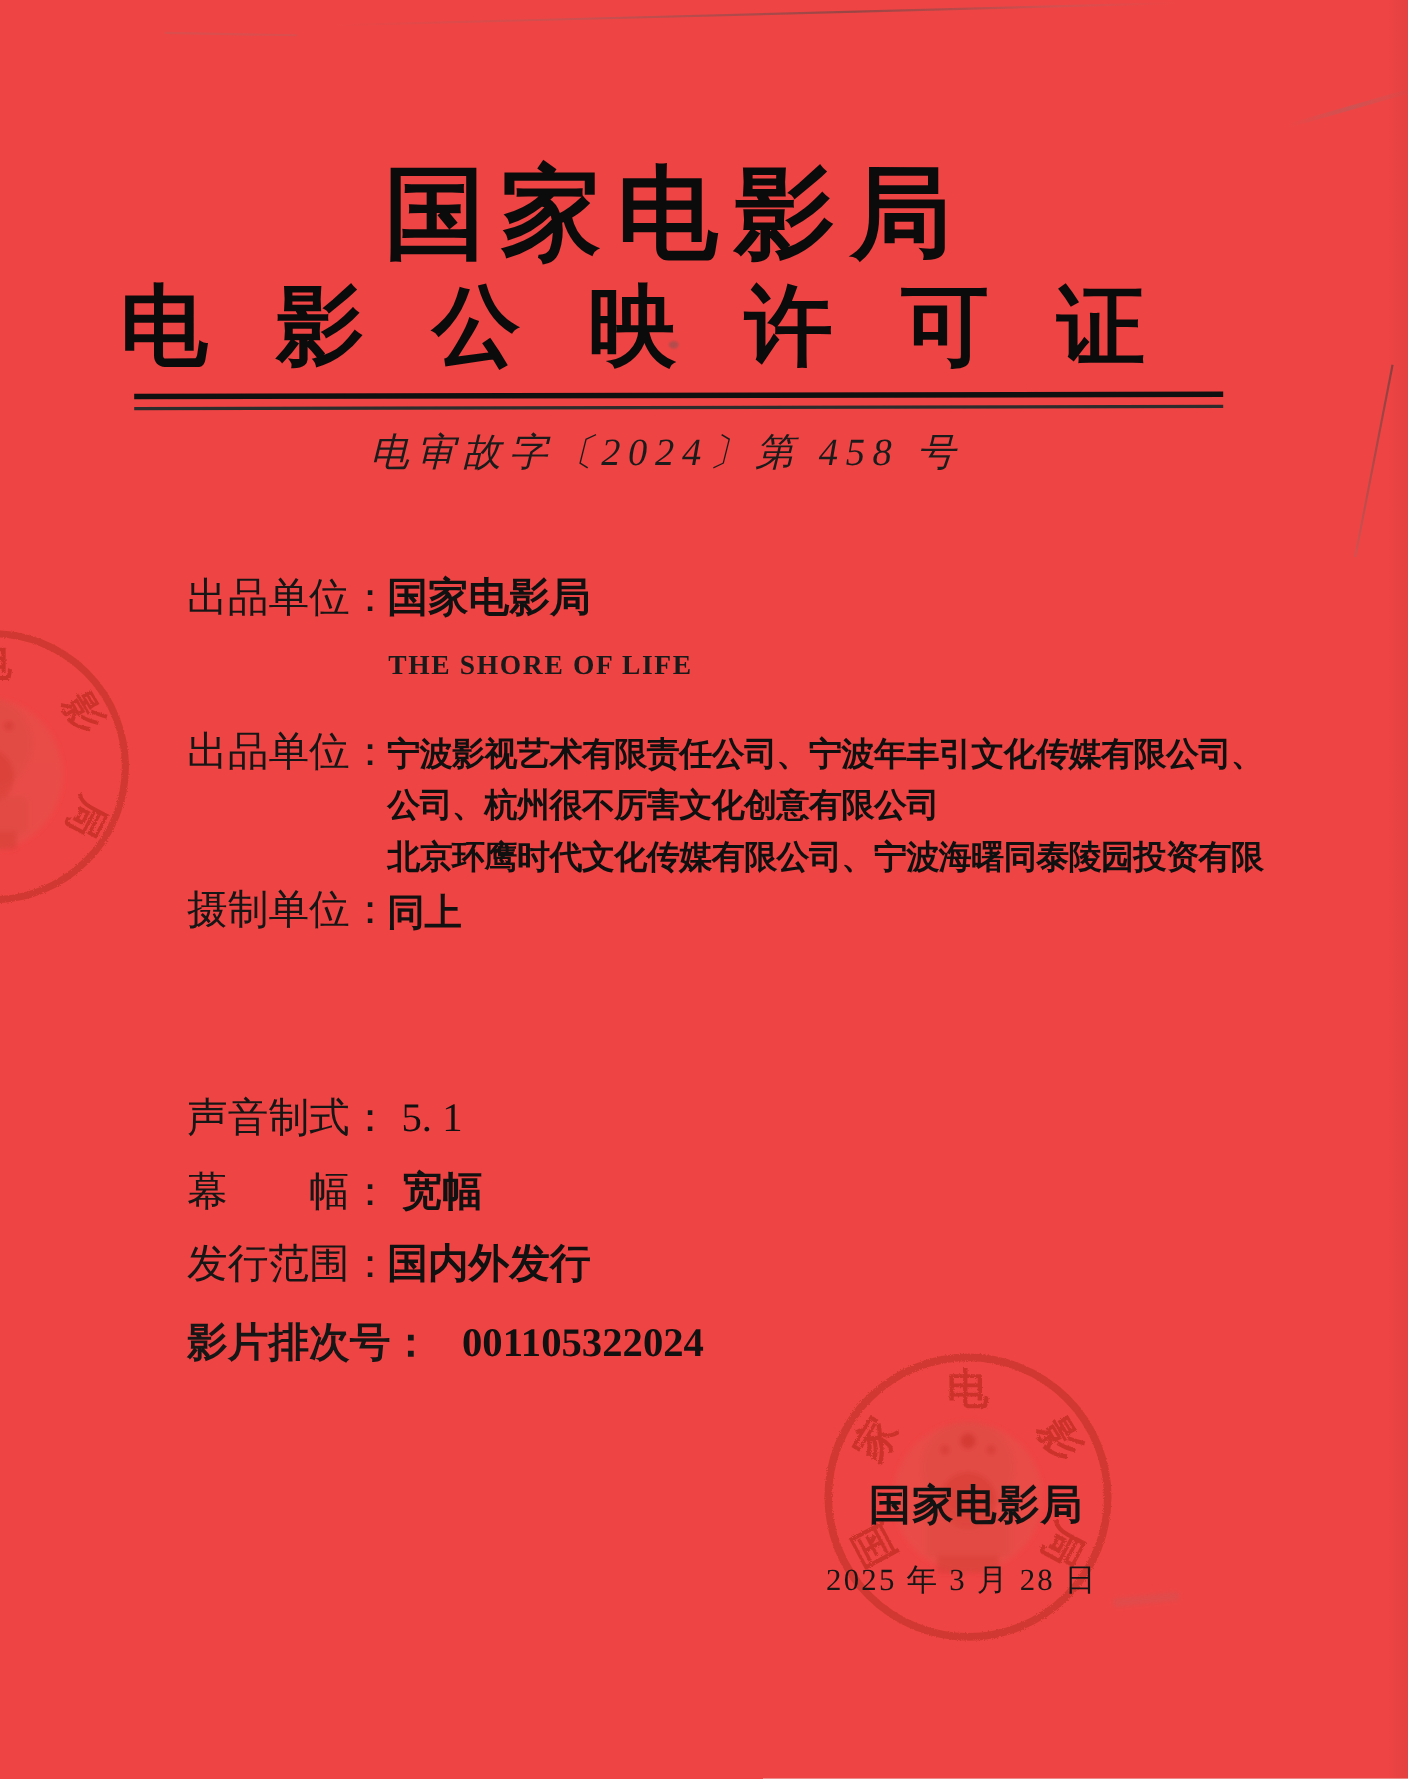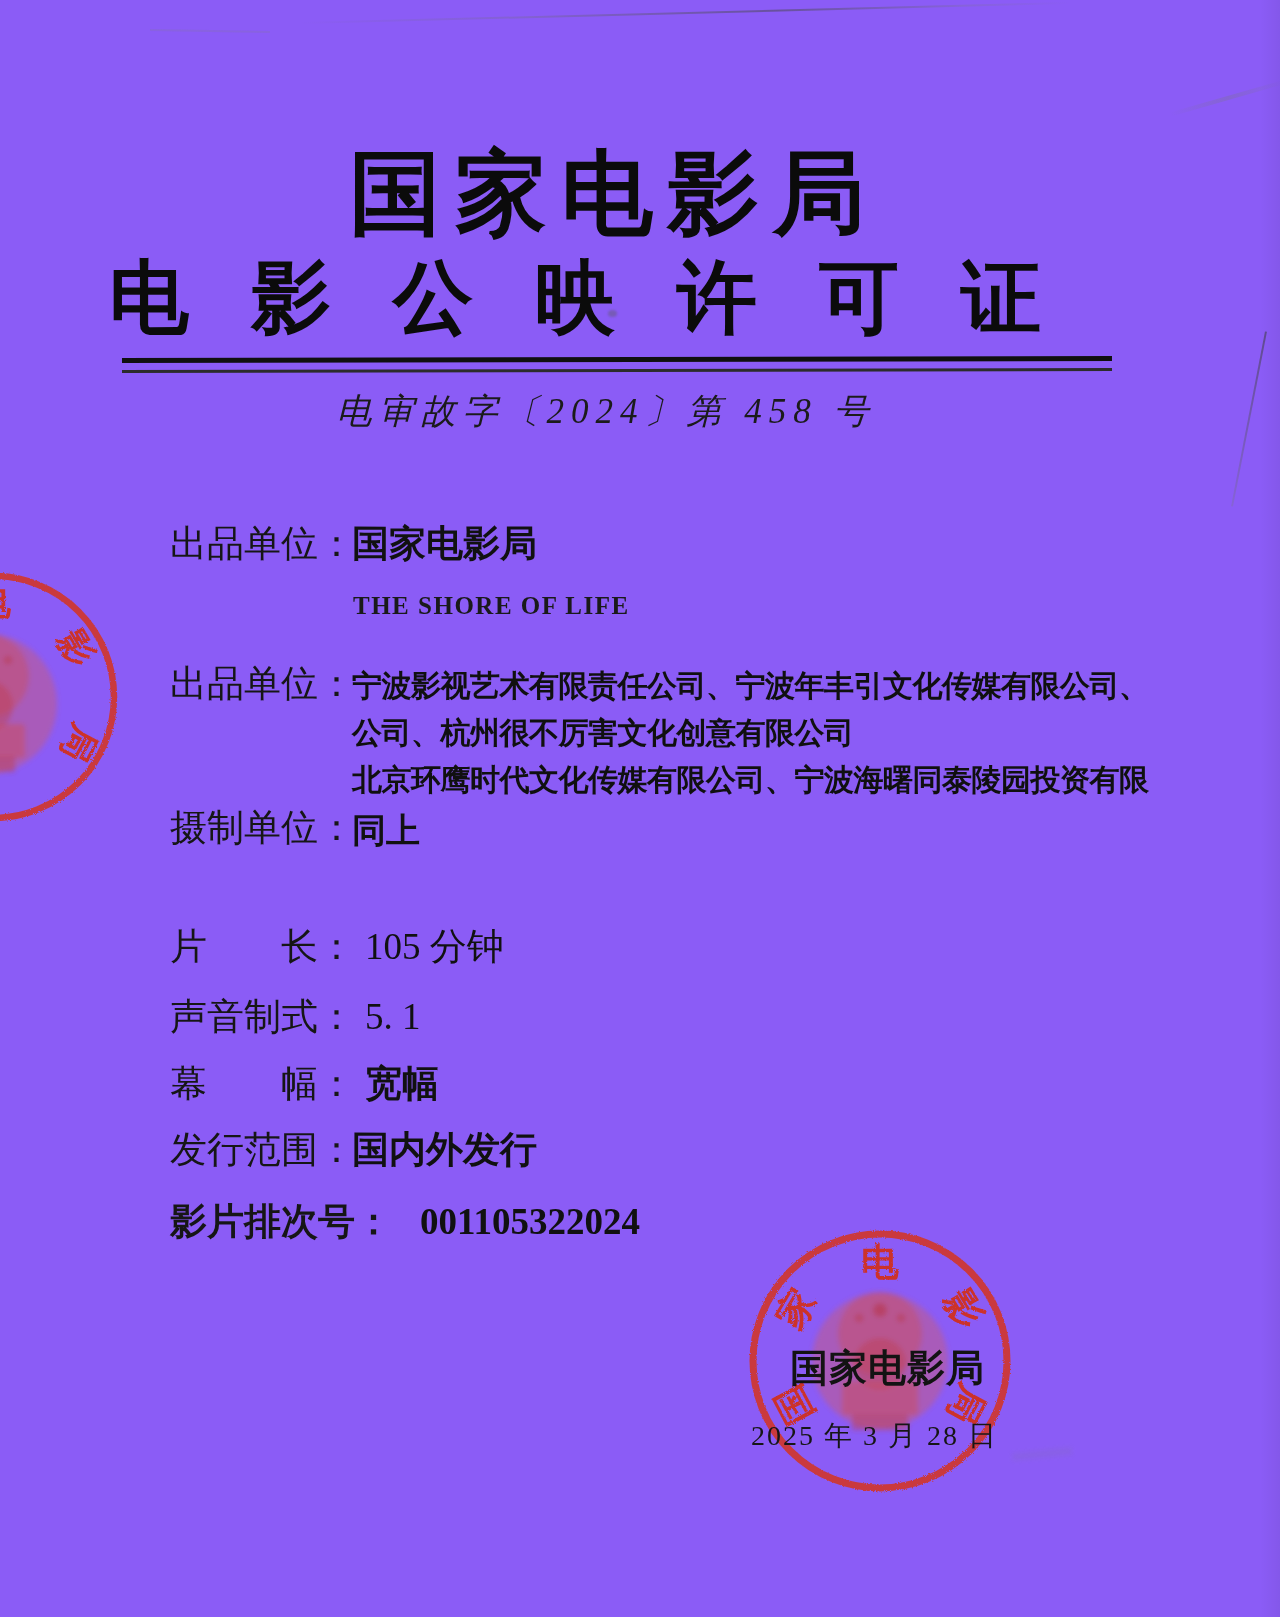--- a/index.html
+++ b/index.html
@@ -1,19 +1,19 @@
 <!DOCTYPE html>
 <html><head>
 <meta charset="utf-8">
 <style>
   html,body{margin:0;padding:0;background:#e8e8e8;}
   .page{
     position:relative;
     width:1280px;height:1617px;
-    background:#8b5cf6;
+    background:#ef4444;
     overflow:hidden;
     font-family:"Liberation Serif", serif;
     color:#141414;
     margin:0 auto;
   }
   
   .title1{
     position:absolute;top:146px;left:0;width:1280px;
     text-align:center;font-size:92px;line-height:1.05;
     font-weight:700;letter-spacing:14px;color:#0b0b0b;
@@ -160,24 +160,20 @@
       <span class="pline">公司、杭州很不厉害文化创意有限公司</span>
       <span class="pline">北京环鹰时代文化传媒有限公司、宁波海曙同泰陵园投资有限</span>
     </span>
   </div>
 
   <div class="row" style="top:806px;align-items:flex-end;">
     <span class="lbl w182">摄制单位：</span>
     <span class="val sans-bold" style="font-size:34px;">同上</span>
   </div>
 
-  <div class="row" style="top:925px;">
-    <span class="lbl w195">片　　长：</span>
-    <span class="val">105 分钟</span>
-  </div>
 
   <div class="row" style="top:995px;">
     <span class="lbl w195">声音制式：</span>
     <span class="val">5. 1</span>
   </div>
 
   <div class="row" style="top:1062px;">
     <span class="lbl w195">幕　　幅：</span>
     <span class="val serif-bold">宽幅</span>
   </div>

